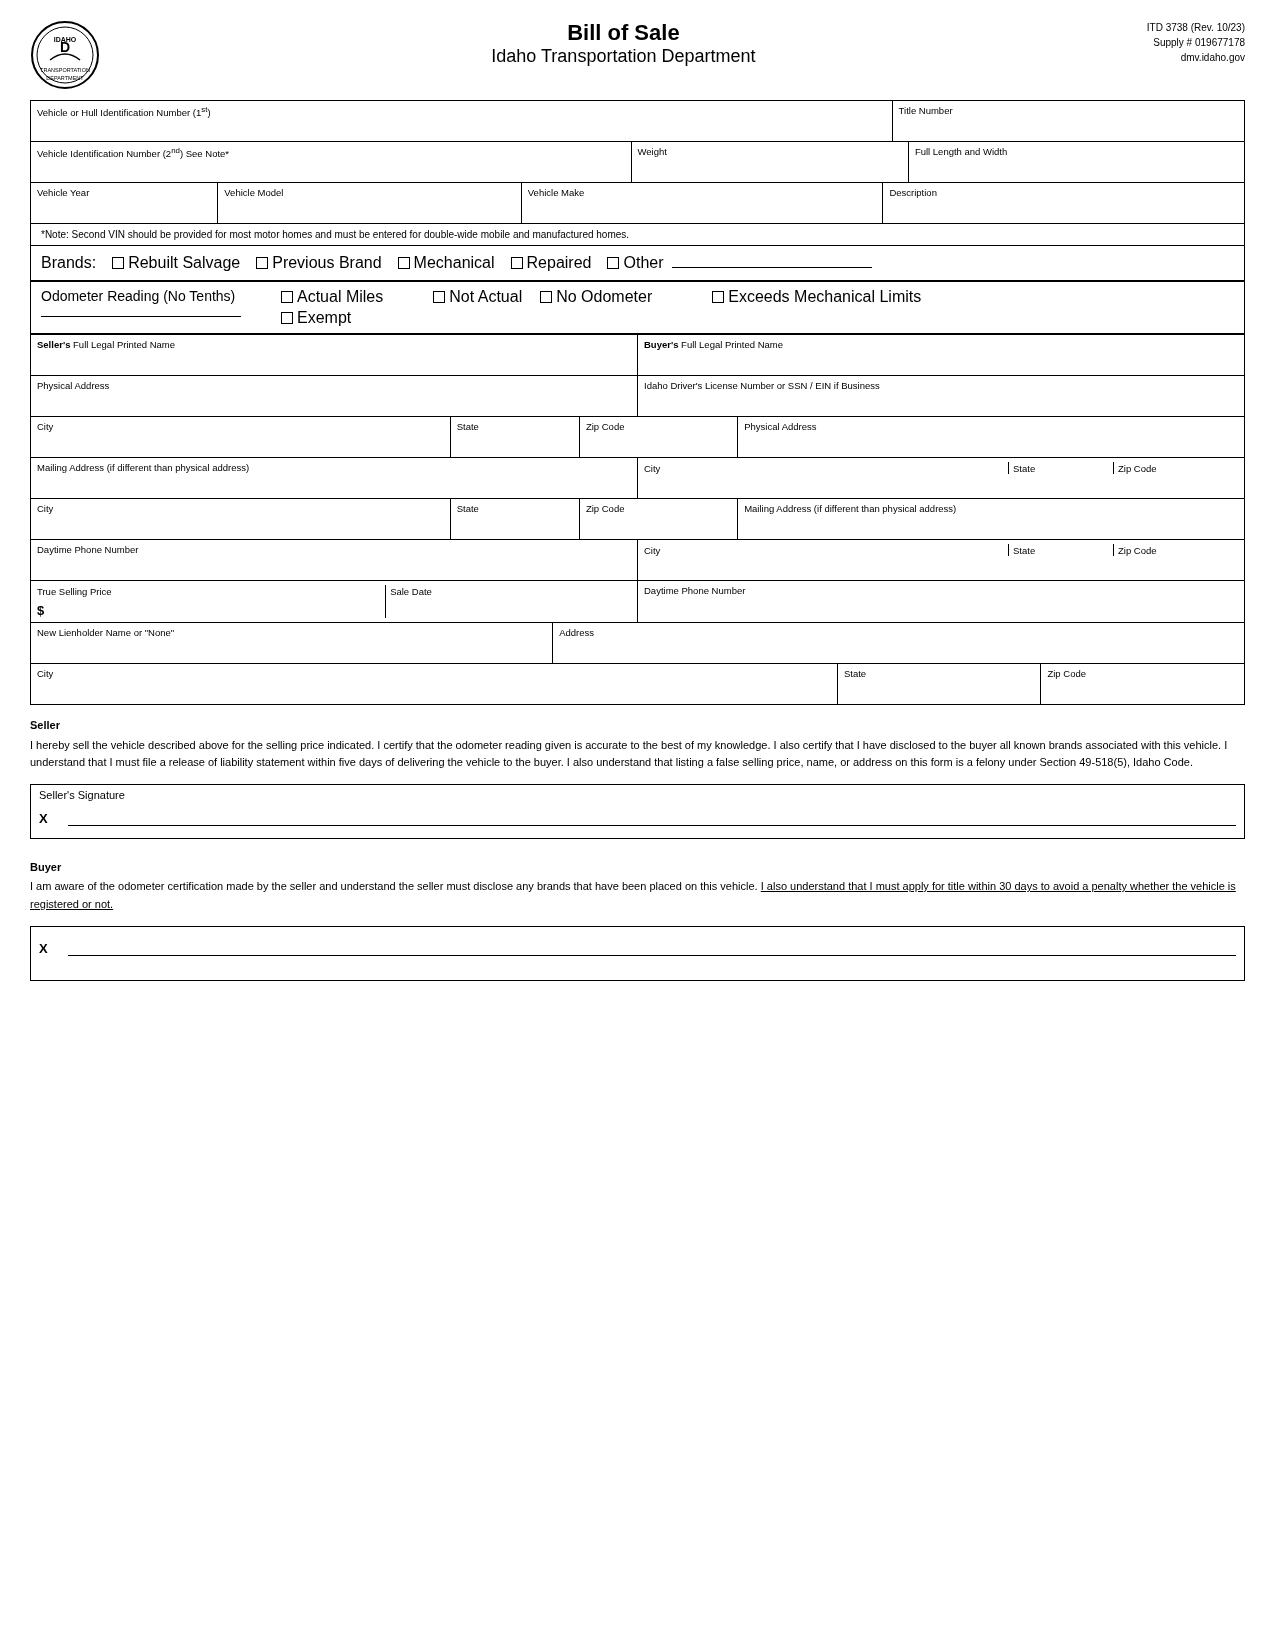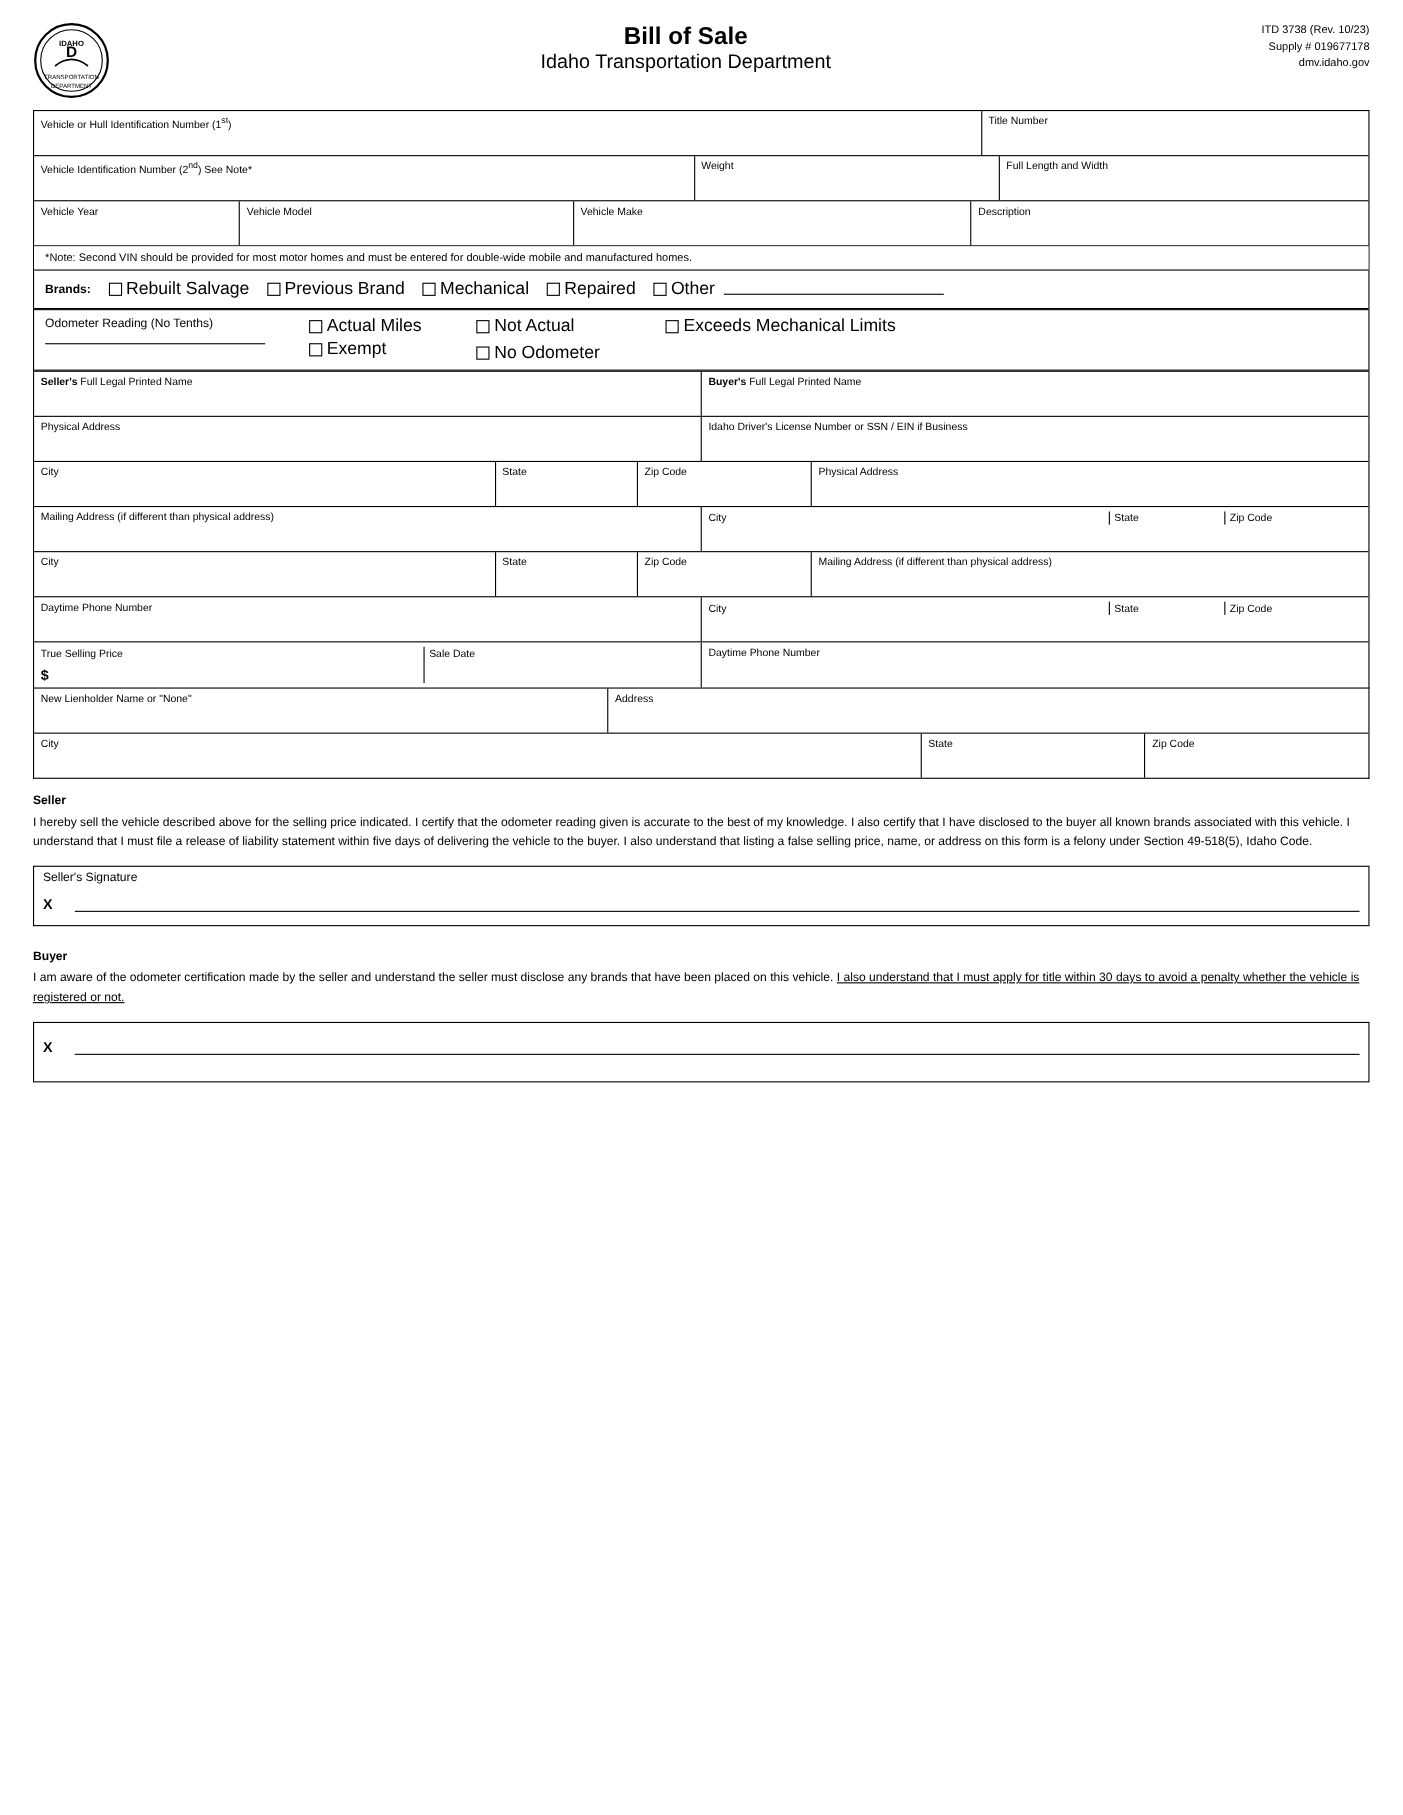--- a/index.html
+++ b/index.html
@@ -69,22 +69,22 @@
       padding: 8px 10px;
       border-bottom: 1px solid #000;
     }
     .brands-row {
       display: flex;
       align-items: center;
       gap: 16px;
       flex-wrap: wrap;
     }
     .brands-label {
-      font-weight: bold;
-      font-size: 11px;
+      font-weight: normal;
+      font-size: 16px;
     }
     .checkbox-item {
       display: flex;
       align-items: center;
       gap: 4px;
       font-size: 16px;
     }
     .checkbox-box {
       width: 12px;
       height: 12px;
@@ -95,21 +95,21 @@
     .odometer-section {
       padding: 6px 10px;
       border-bottom: 1px solid #000;
     }
     .odometer-row {
       display: flex;
       align-items: flex-start;
       gap: 20px;
     }
     .odometer-label {
-      font-size: 11px;
+      font-size: 14px;
       font-weight: normal;
       min-width: 180px;
     }
     .odometer-line {
       width: 200px;
       border-bottom: 1px solid #000;
       margin-top: 12px;
     }
     .note-section {
       padding: 5px 10px;
@@ -280,21 +280,21 @@
       <div style="display:flex;flex-direction:column;gap:3px;margin-left:20px;">
         <div class="checkbox-item">
           <div class="checkbox-box"></div>
           <span>Actual Miles</span>
         </div>
         <div class="checkbox-item">
           <div class="checkbox-box"></div>
           <span>Exempt</span>
         </div>
       </div>
-      <div style="display:flex;flex-direction:column;gap:6px;margin-left:30px;">
+      <div style="display:flex;flex-direction:row;gap:18px;margin-left:30px;">
         <div class="checkbox-item">
           <div class="checkbox-box"></div>
           <span>Not Actual</span>
         </div>
         <div class="checkbox-item">
           <div class="checkbox-box"></div>
           <span>No Odometer</span>
         </div>
       </div>
       <div style="margin-left:40px;display:flex;align-items:center;">

